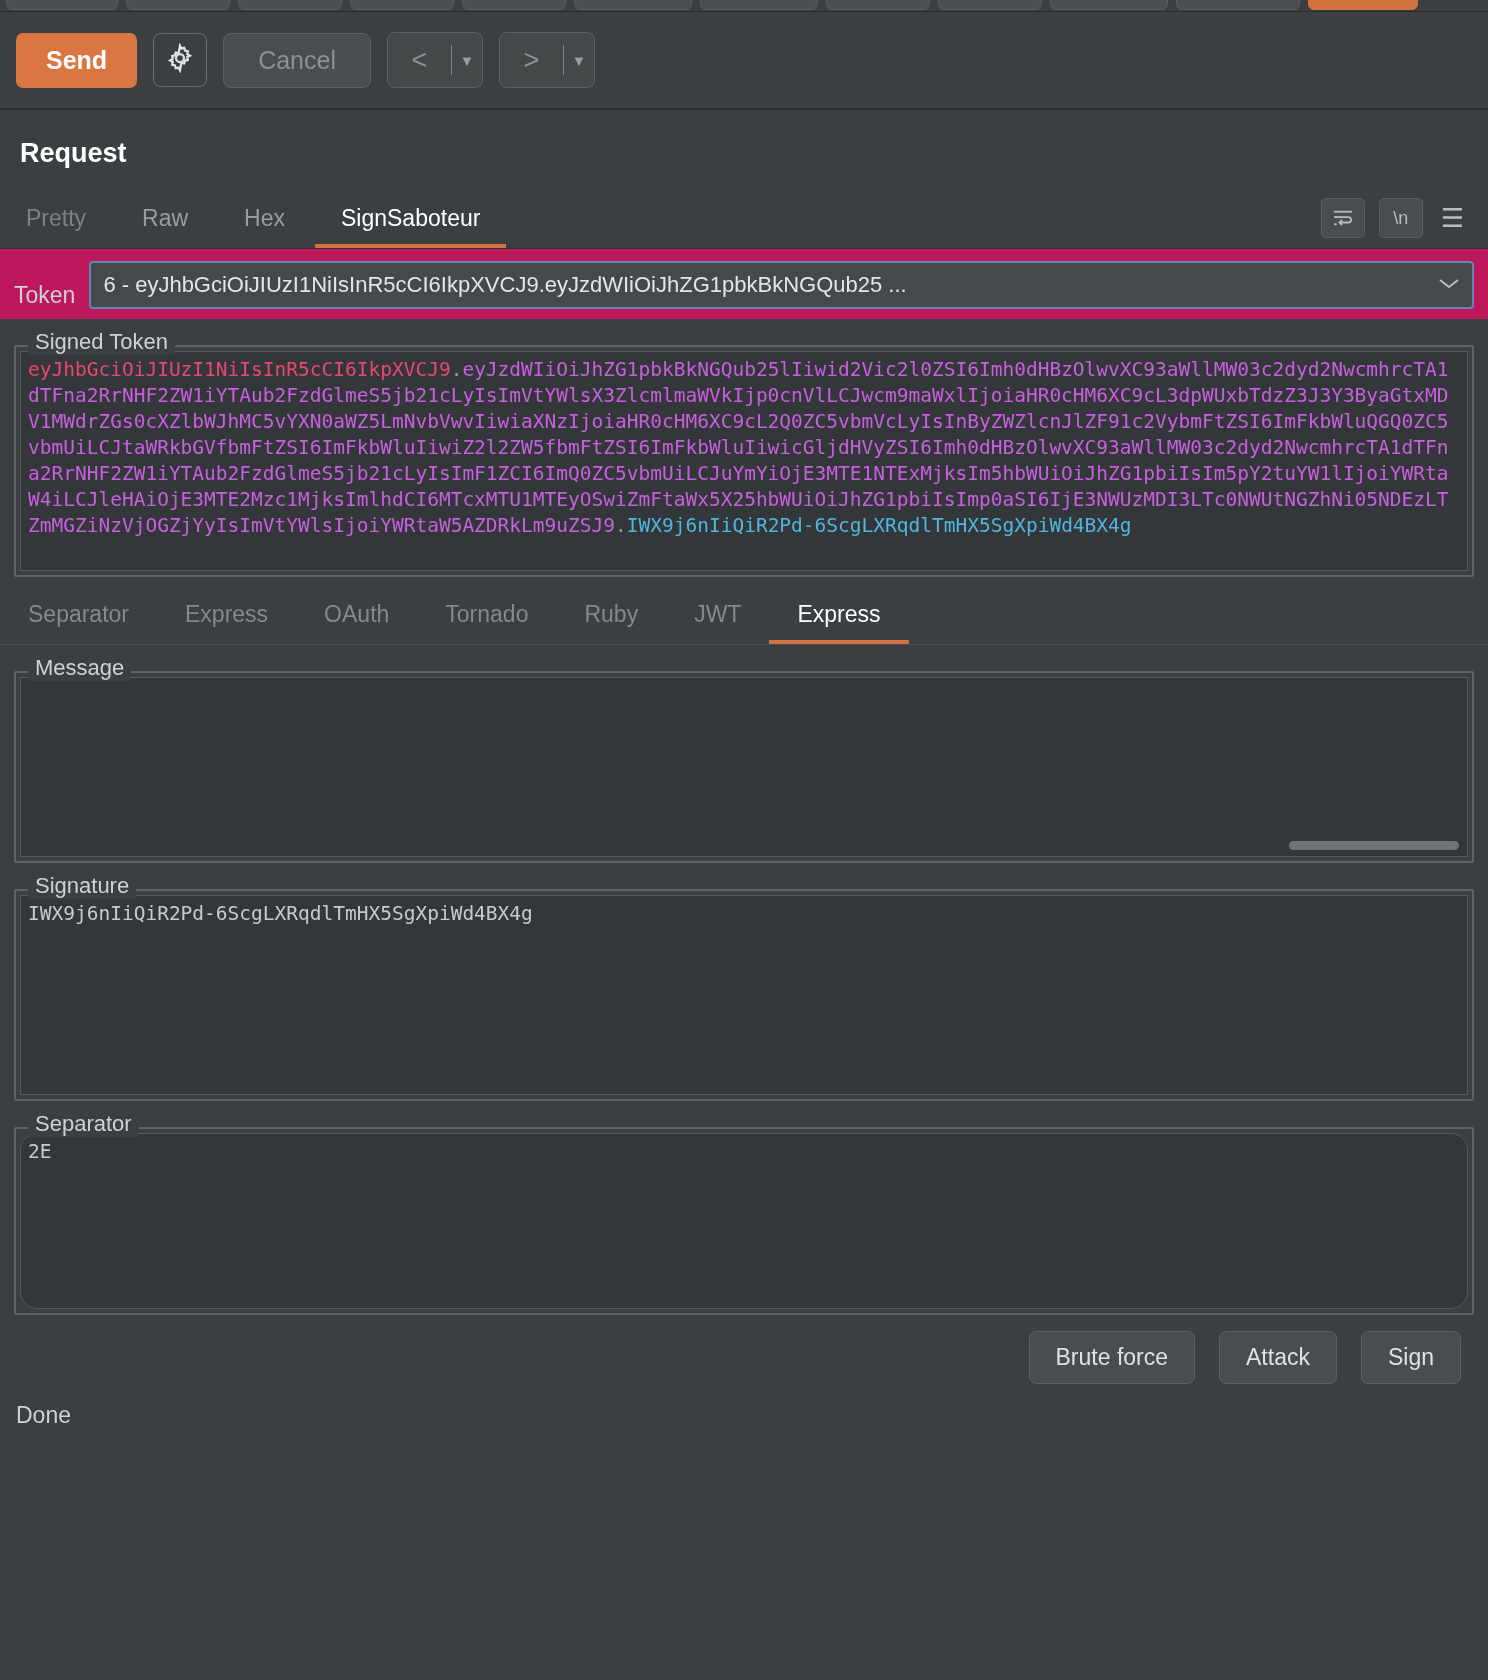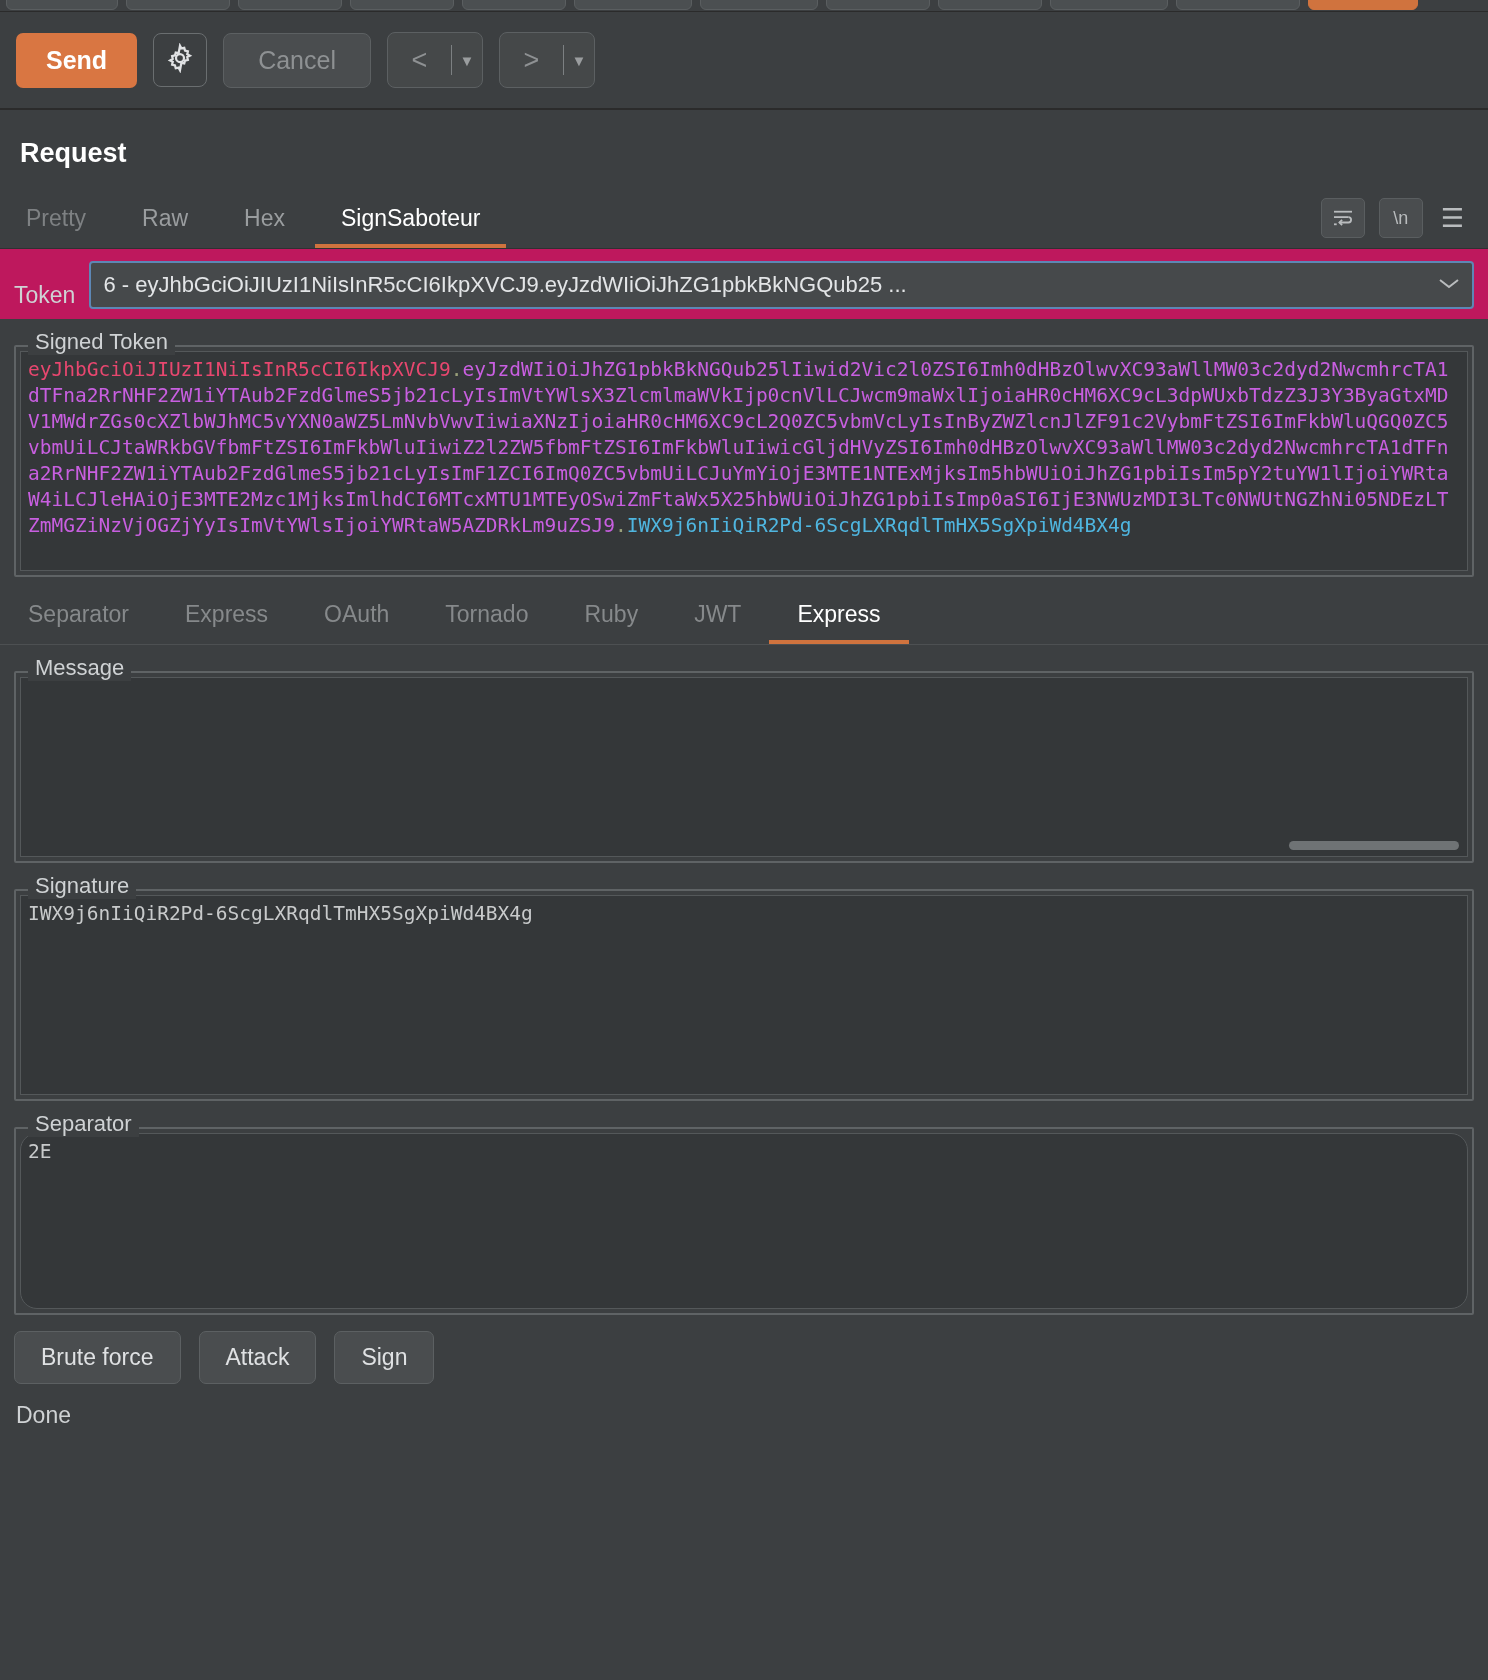--- a/index.html
+++ b/index.html
@@ -152,22 +152,23 @@
   #separator-box { height: 176px; border-radius: 17px; }
 
   .hscroll {
     position: absolute; right: 8px; bottom: 6px;
     width: 170px; height: 9px; border-radius: 5px; background: #6f7375;
     cursor: pointer;
   }
 
   
   .bottom-bar {
-    display: flex; align-items: center; gap: 18px;
-    padding: 16px 14px 0 14px;
+    display: flex; align-items: center; gap: 24px;
+    padding: 16px 27px 0 14px;
+    justify-content: flex-end;
   }
   .btn-flat {
     background: #4a4d4f; color: #dfe1e3;
     font-size: 23px; border: 1px solid #5c6062; border-radius: 7px;
     padding: 12px 26px; cursor: pointer;
   }
   .status-bar {
     padding: 18px 0 0 16px; font-size: 23px; color: #cfd2d4;
   }
 </style>

